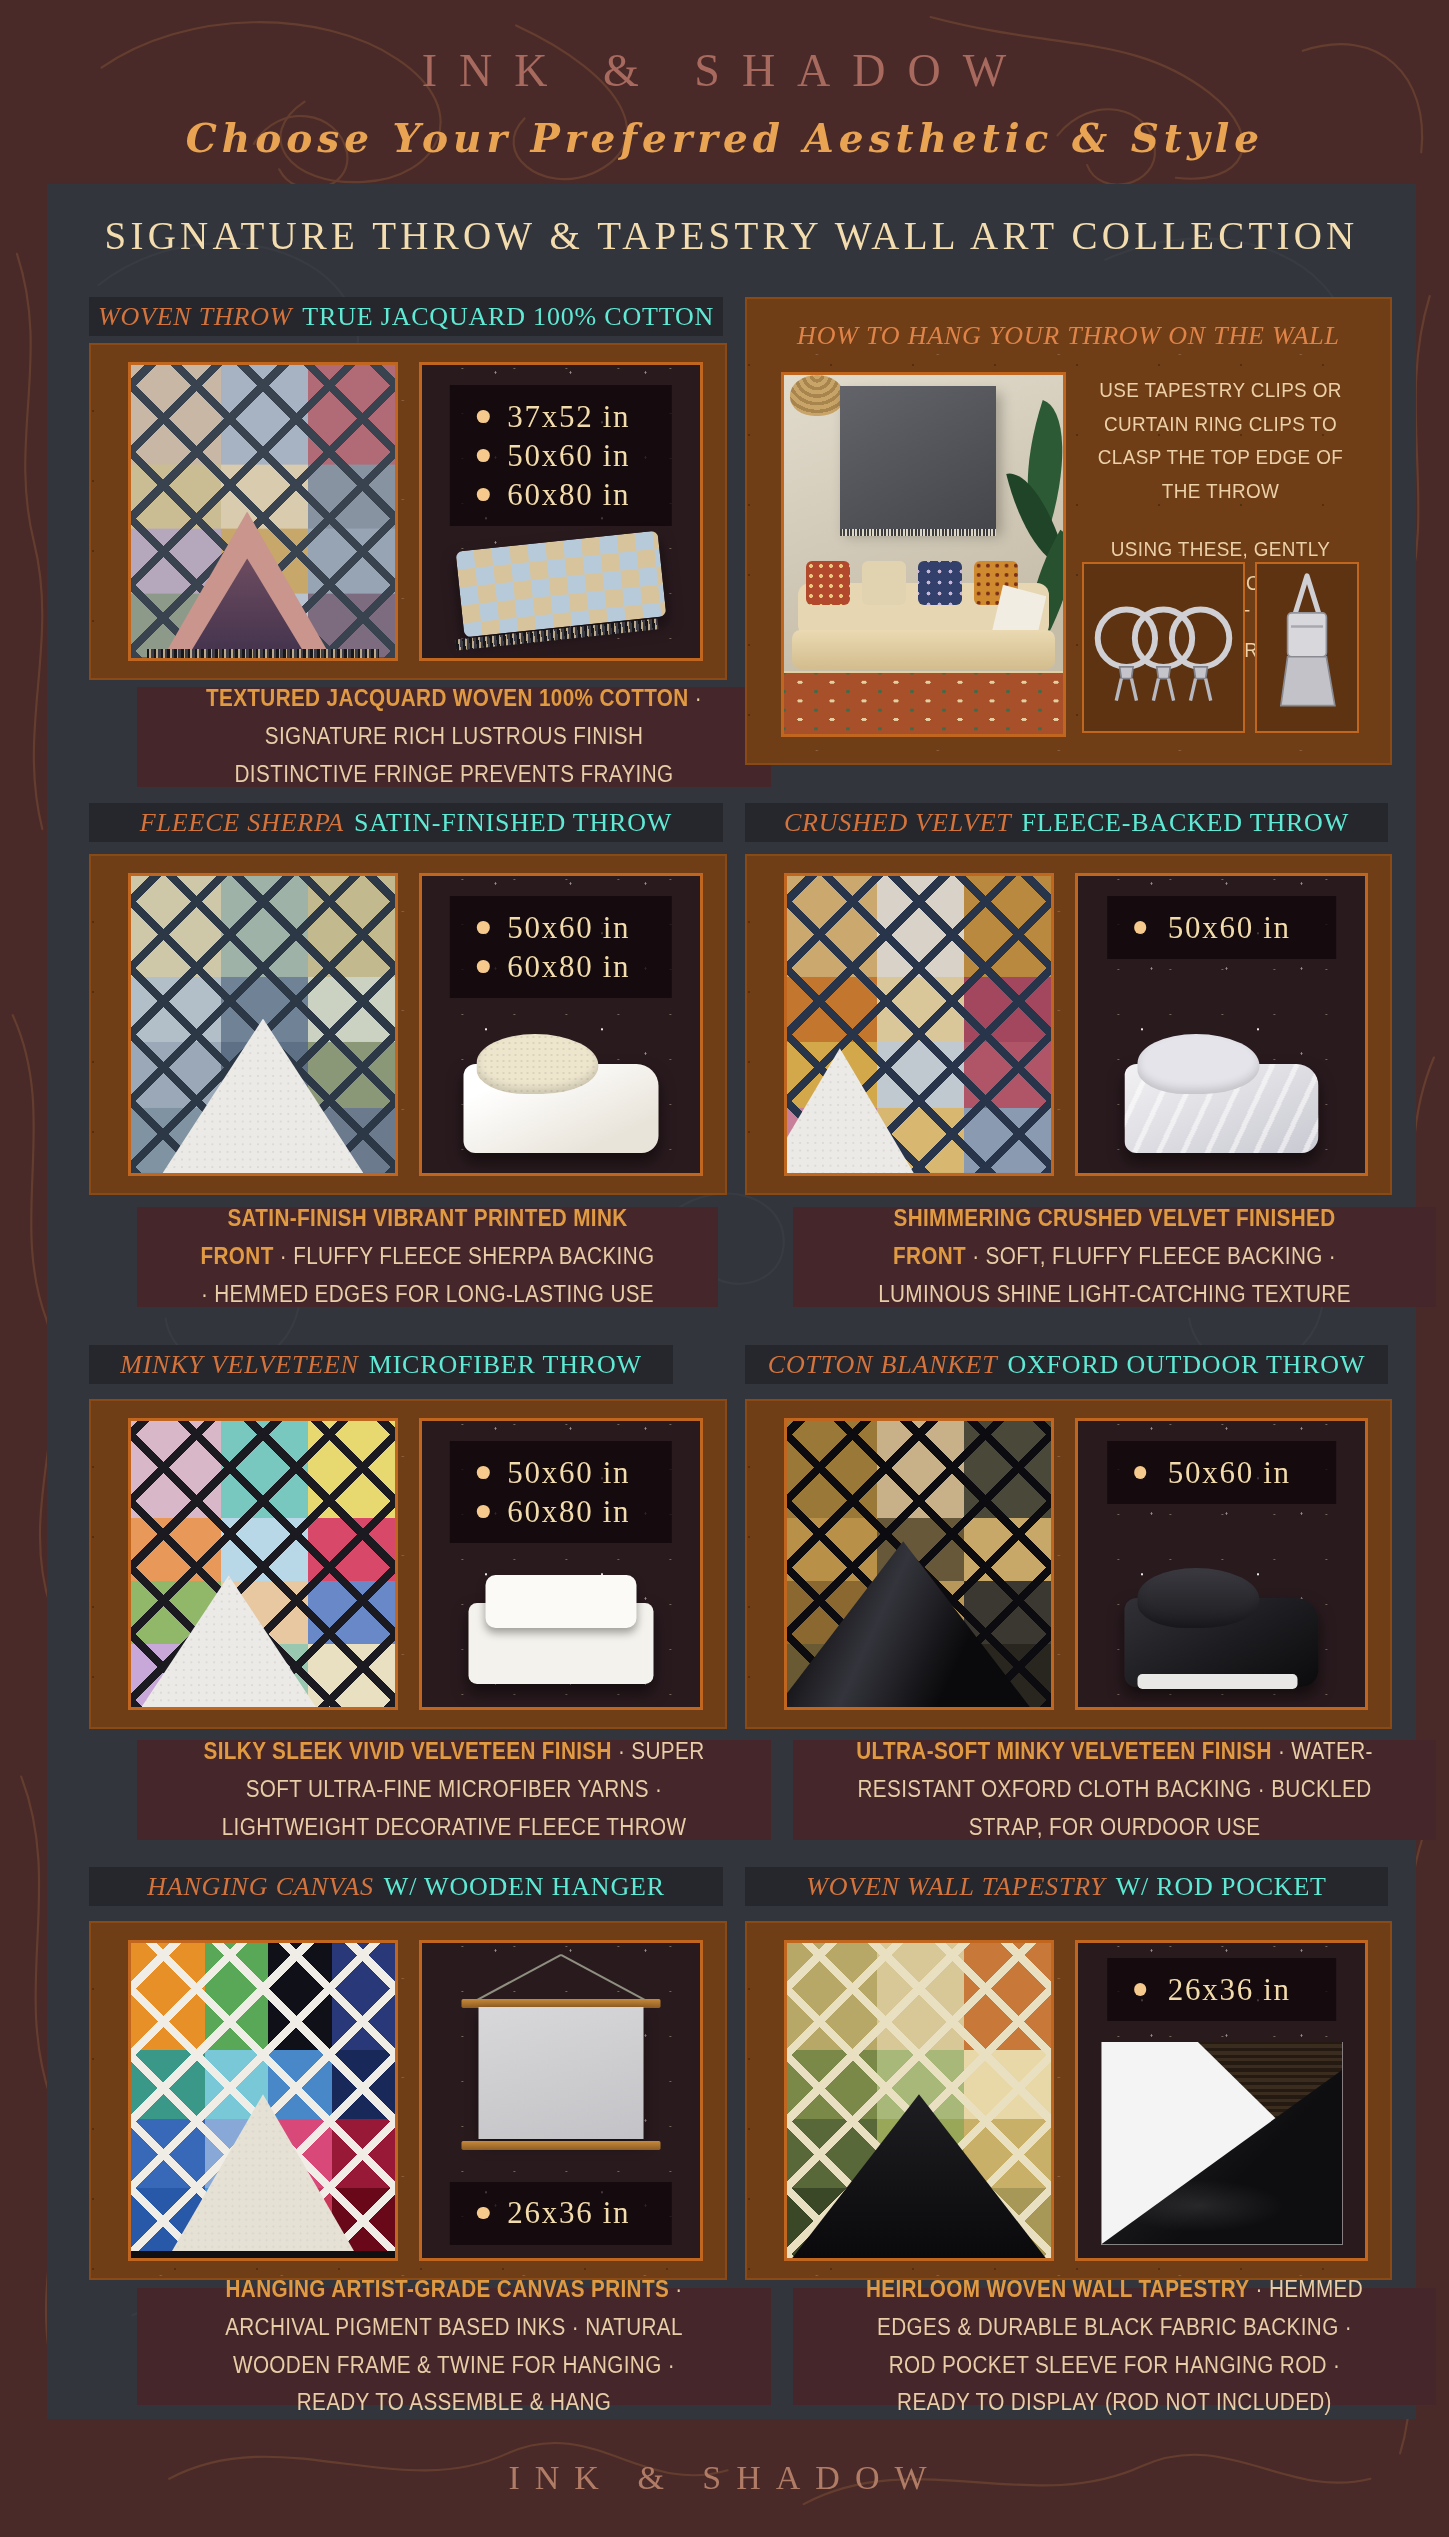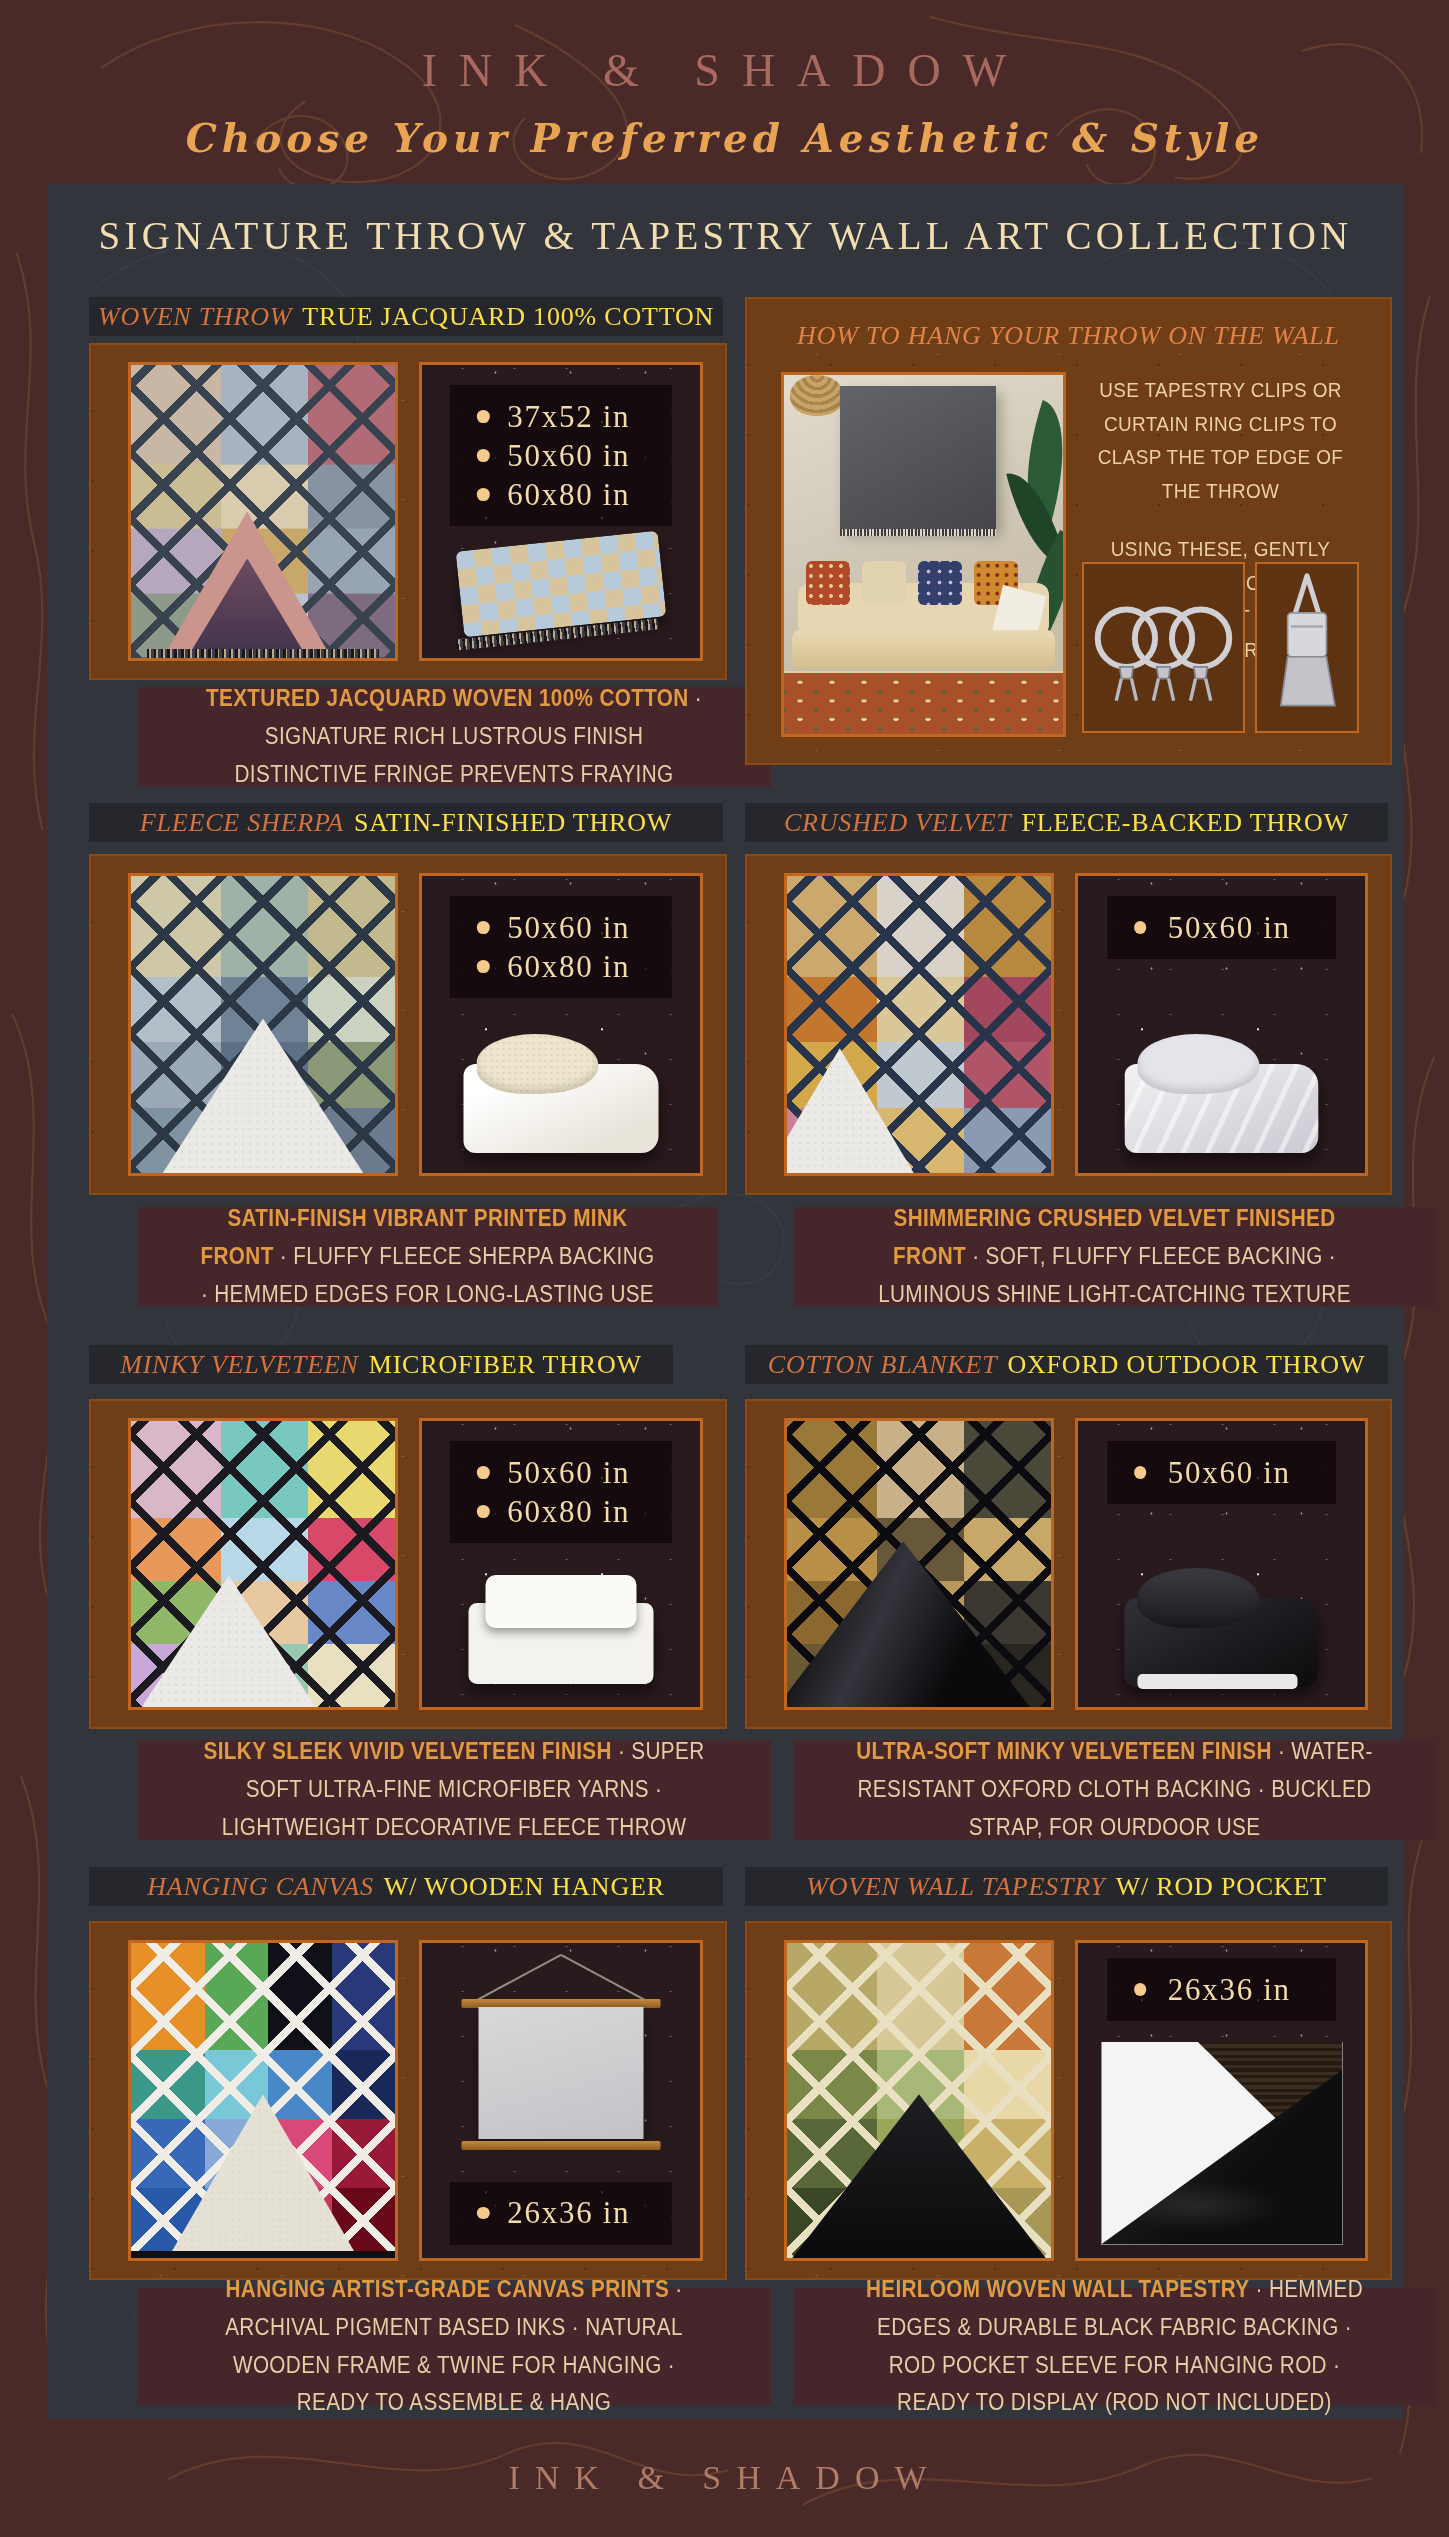--- a/index.html
+++ b/index.html
@@ -9,30 +9,30 @@
 
   
   .brand-top{position:absolute;top:44px;left:0;width:100%;text-align:center;
     font-size:46px;letter-spacing:22px;color:#a86a5e;font-weight:400;}
   .tagline{position:absolute;top:115px;left:0;width:100%;text-align:center;
     font-family:"DejaVu Serif",serif;font-style:italic;font-weight:bold;
     font-size:39px;letter-spacing:5px;color:#e8a452;}
 
   
   .content{position:absolute;left:47px;top:184px;width:1357px;height:2235px;
-    background:#33353c;}
+    background:#33353c;padding-left:12px;}
   .banner{position:absolute;top:29px;left:0;width:100%;text-align:center;
     font-size:39px;letter-spacing:4.2px;color:#f3dcae;}
 
   
   .hbar{position:absolute;height:39px;background:#26272d;display:flex;
     align-items:center;justify-content:center;font-size:26px;letter-spacing:0.8px;
     white-space:nowrap;}
   .hbar .em{font-style:italic;color:#d4743c;margin-right:10px;}
-  .hbar .rest{color:#fde047;}
+  .hbar .rest{color:#5eead4;}
 
   
   .card{position:absolute;background:#6f3e17;border:2.5px solid #8a4a16;
     background-image:
       radial-gradient(rgba(255,255,255,.22) 0.8px,transparent 1.2px),
       radial-gradient(rgba(0,0,0,.25) 0.8px,transparent 1.2px);
     background-size:121px 99px,82px 70px;background-position:9.3px 6px,43px 31px;}
   .photo{position:absolute;left:37px;top:17px;width:264px;bottom:17px;
     border:3.4px solid #c0661f;overflow:hidden;background:#222;}
   .sidebox{position:absolute;left:328px;top:17px;right:22px;bottom:17px;

